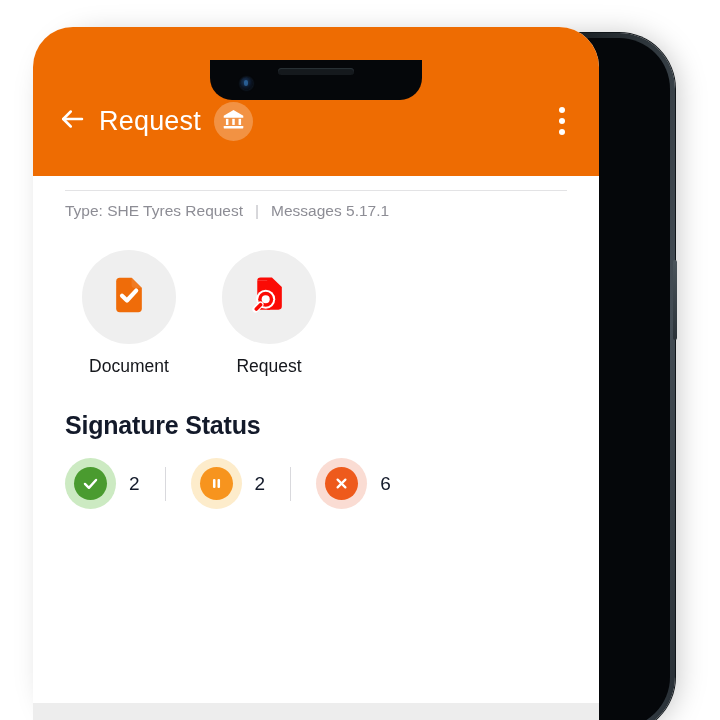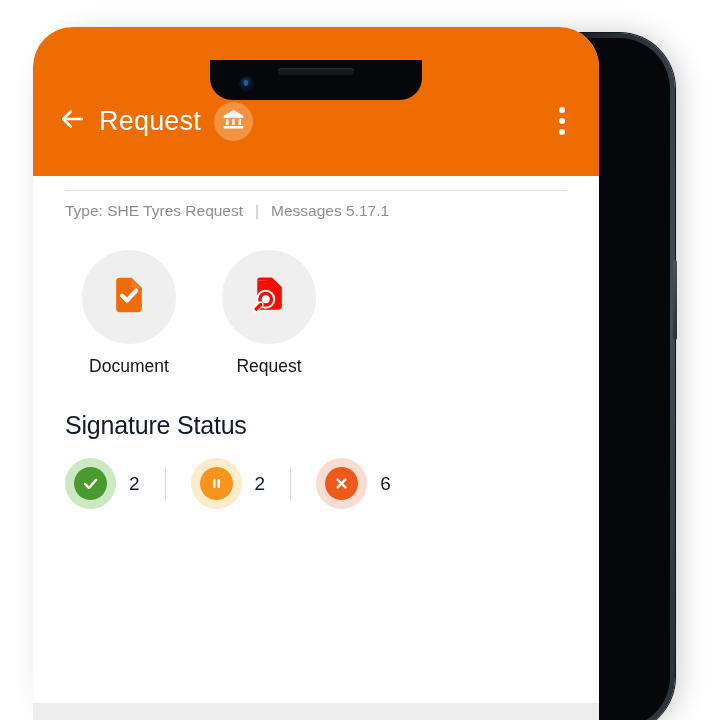--- a/index.html
+++ b/index.html
@@ -258,21 +258,21 @@
   .action-label {
     margin-top: 12px;
     font-size: 17.5px;
     color: #15171c;
   }
 
   
   .sig-title {
     padding: 34px 32px 0 32px;
     font-size: 25px;
-    font-weight: normal;
+    font-weight: bold;
     color: #131a2a;
     letter-spacing: -0.2px;
   }
   .status-row {
     display: flex;
     align-items: center;
     padding: 18px 32px 0 32px;
   }
   .status-item {
     display: flex;

